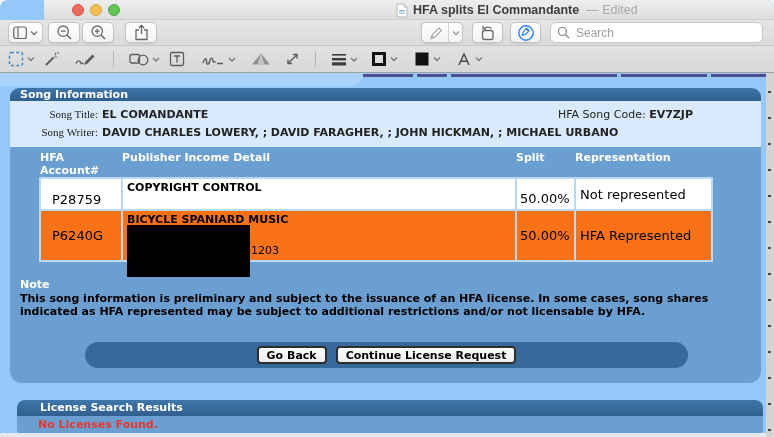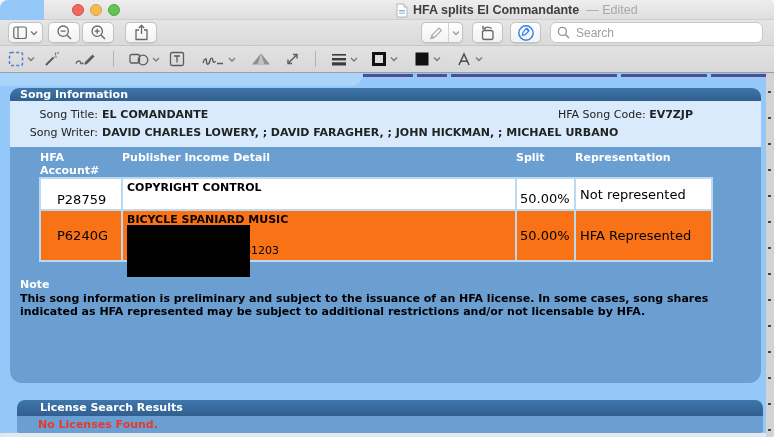--- a/index.html
+++ b/index.html
@@ -41,34 +41,34 @@
              border-radius:0 0 12px 0;}
   .art-line{position:absolute;left:363px;top:1px;height:3px;width:403px;
             background:linear-gradient(90deg,#504e8e 0 50px,#93c8f8 50px 54px,#504e8e 54px 84px,
             #93c8f8 84px 88px,#504e8e 88px 254px,#93c8f8 254px 258px,#504e8e 258px 344px,
             #93c8f8 344px 348px,#504e8e 348px 100%);}
   .panel1{position:absolute;left:10px;top:15px;width:751px;}
   .bar{background:linear-gradient(#3f76aa,#315f8f);color:#fff;font-weight:bold;font-size:11px;}
   .bar1{height:13px;line-height:13px;border-radius:9px 9px 0 0;padding-left:10px;}
   .info{background:#d8eafc;height:46px;position:relative;font-size:11px;color:#222;padding-top:7px;}
   .inforow{display:flex;margin-bottom:5px;}
-  .inforow .lbl{width:88px;text-align:right;margin-right:4px;flex:0 0 88px;}
+  .inforow .lbl{width:88px;text-align:right;margin-right:4px;flex:0 0 88px;font-family:Liberation Serif, serif;}
   .inforow b{letter-spacing:0;}
   .code-pair{position:absolute;left:548px;top:7px;display:flex;}
   .pbody{position:relative;background:#6b9fd2;height:236px;border-radius:0 0 12px 12px;}
   table.splits{position:absolute;left:29px;top:0;border-collapse:collapse;table-layout:fixed;width:672px;}
   table.splits col.c1{width:82px;} table.splits col.c2{width:394px;}
   table.splits col.c3{width:59px;} table.splits col.c4{width:137px;}
   table.splits th{color:#fff;font-size:11px;font-weight:bold;text-align:left;vertical-align:top;
                   padding:4px 0 0 0;line-height:1.2;height:28px;}
   th.h-acct{padding-left:10px;} th.h-pub{padding-left:6px;} th.h-split{padding-left:4px;} th.h-rep{padding-left:3px;}
   table.splits td{border:2px solid #bcd9f2;color:#000;}
   tr.r1 td{background:#ffffff;height:32px;}
   tr.r2 td{background:#f97316;height:51px;}
-  td.acct{font-size:13px;padding-left:16px;}
+  td.acct{font-size:13px;padding-left:11px;}
   tr.r1 td.acct{vertical-align:bottom;padding-bottom:2px;}
   tr.r2 td.acct{vertical-align:middle;}
   td.pub{vertical-align:top;padding:2px 4px;font-size:11px;font-weight:bold;position:relative;}
   td.split{font-size:13px;padding-left:3px;}
   tr.r1 td.split{vertical-align:bottom;padding-bottom:3px;}
   tr.r2 td.split{vertical-align:middle;}
   td.rep{font-size:13px;padding-left:4px;vertical-align:middle;}
   .addr-frag{position:absolute;left:124px;bottom:3px;font-size:11px;font-weight:normal;}
   .redact{position:absolute;left:117px;top:78px;width:123px;height:52px;background:#000;z-index:5;}
   .note-label{position:absolute;left:10px;top:131px;color:#fff;font-weight:bold;font-size:11px;}
@@ -382,20 +382,24 @@
                 <span class="addr-frag">-1203</span>
               </td>
               <td class="split">50.00%</td>
               <td class="rep">HFA Represented</td>
             </tr>
           </tbody>
         </table>
         <div class="redact"></div>
         <div class="note-label">Note</div>
         <div class="note-text">This song information is preliminary and subject to the issuance of an HFA license. In some cases, song shares indicated as HFA represented may be subject to additional restrictions and/or not licensable by HFA.</div>
+        <div class="pill">
+          <button class="webbtn">Go Back</button>
+          <button class="webbtn">Continue License Request</button>
+        </div>
       </div>
     </div>
 
     <div class="panel2">
       <div class="bar bar2">License Search Results</div>
       <div class="p2body">
         <span class="err">No Licenses Found.</span>
       </div>
     </div>
 

